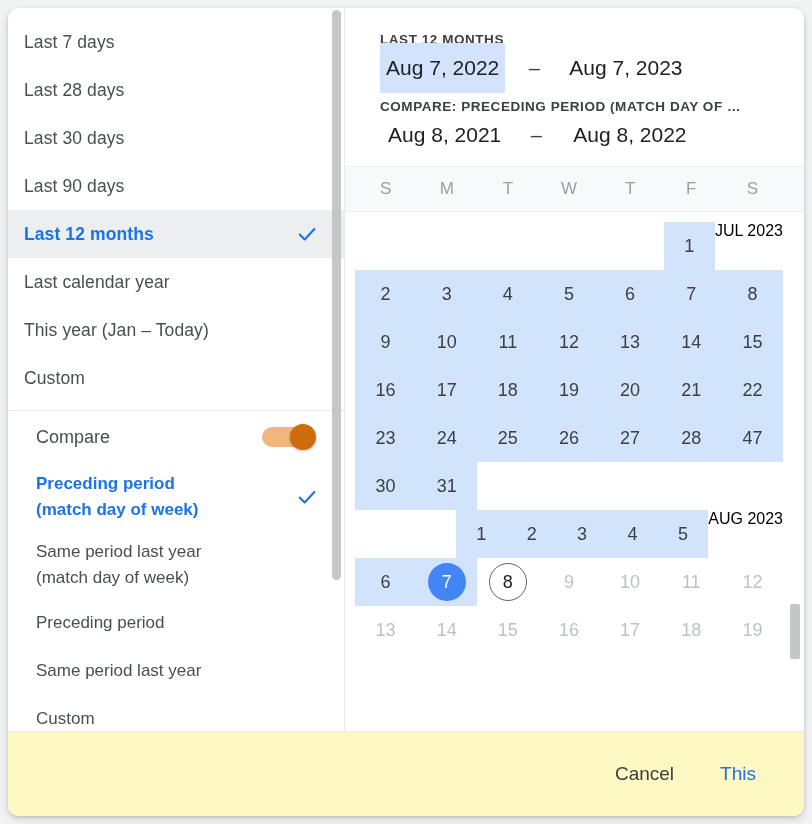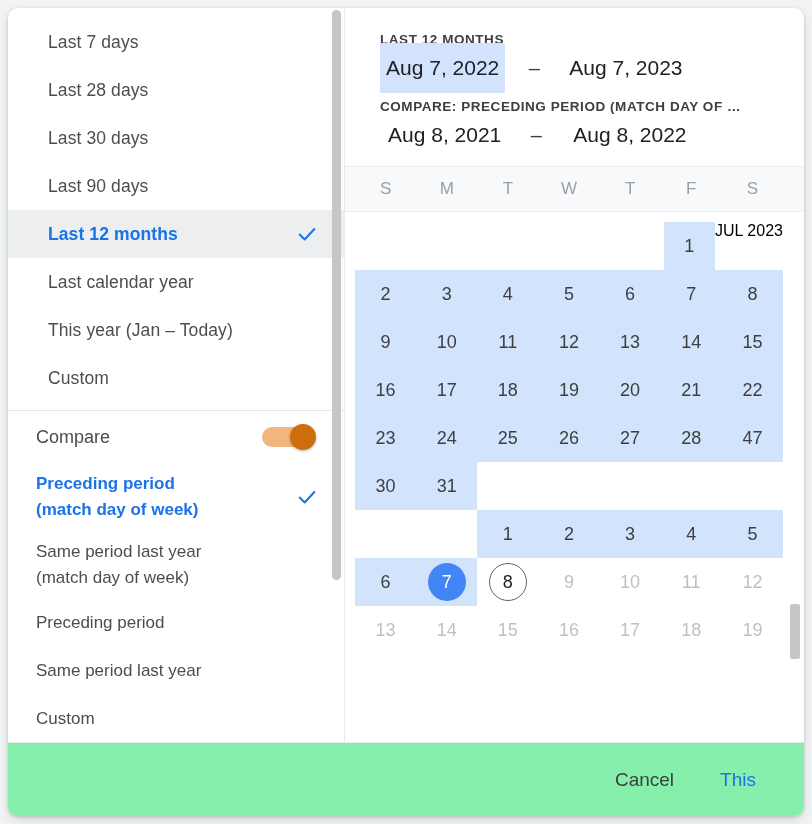--- a/index.html
+++ b/index.html
@@ -32,21 +32,21 @@
     display: flex; flex-direction: column;
     min-height: 0;
   }
   #left-scroll {
     flex: 1; overflow: hidden; position: relative;
   }
   .preset-list { padding: 10px 0 0 0; }
   .preset {
     height: 48px;
     display: flex; align-items: center;
-    padding: 0 26px 0 40px;
+    padding: 0 26px 0 16px;
     font-size: 17.5px;
     color: #4a4d51;
     letter-spacing: .1px;
     cursor: pointer;
     white-space: nowrap;
   }
   .preset.selected {
     background: #eceef0;
     color: #1a73e8;
     font-weight: bold;
@@ -201,25 +201,25 @@
     right: 4px; top: 0; bottom: 0; width: 10px;
     pointer-events: none;
   }
   #right-sb .thumb {
     position: absolute; left: 0; width: 10px;
     background: #c4c7c5; border-radius: 2px;
   }
 
   
   #footer {
-    height: 74px;
+    height: 85px;
     border-top: 1px solid #e8eaed;
     display: flex; align-items: center; justify-content: flex-end;
     padding: 0 34px 0 0;
-    background: #86efac;
+    background: #fef9c3;
   }
   .btn {
     font-size: 19px;
     padding: 8px 14px;
     border: none; background: none;
     cursor: pointer;
     font-family: inherit;
     border-radius: 4px;
   }
   .btn.cancel { color: #3c4043; margin-right: 18px; }
@@ -492,20 +492,21 @@
               </div>
               <div class="day in-range">
                 <span class="num">3</span>
               </div>
               <div class="day in-range">
                 <span class="num">4</span>
               </div>
               <div class="day in-range">
                 <span class="num">5</span>
               </div>
+              <span class="mlbl">AUG 2023</span>
             </div>
             <div class="week">
               <div class="day in-range">
                 <span class="num">6</span>
               </div>
               <div class="day in-range start">
                 <span class="num">7</span>
               </div>
               <div class="day today">
                 <span class="num">8</span>

